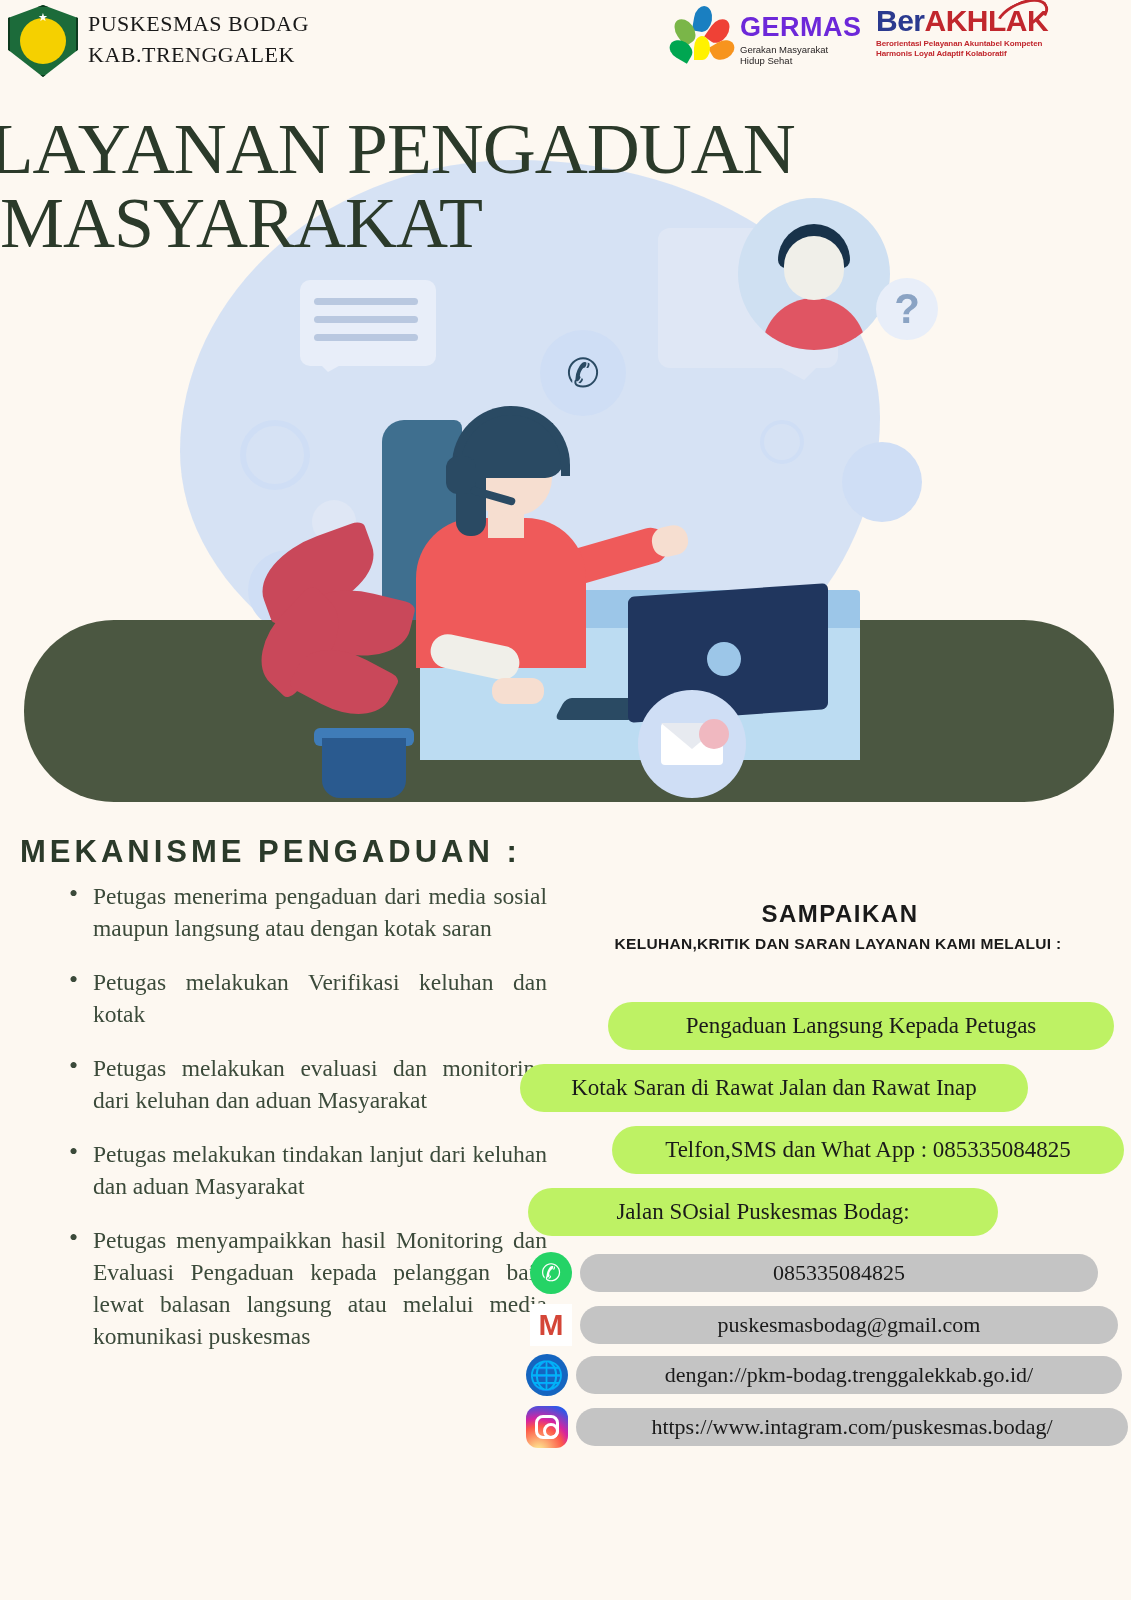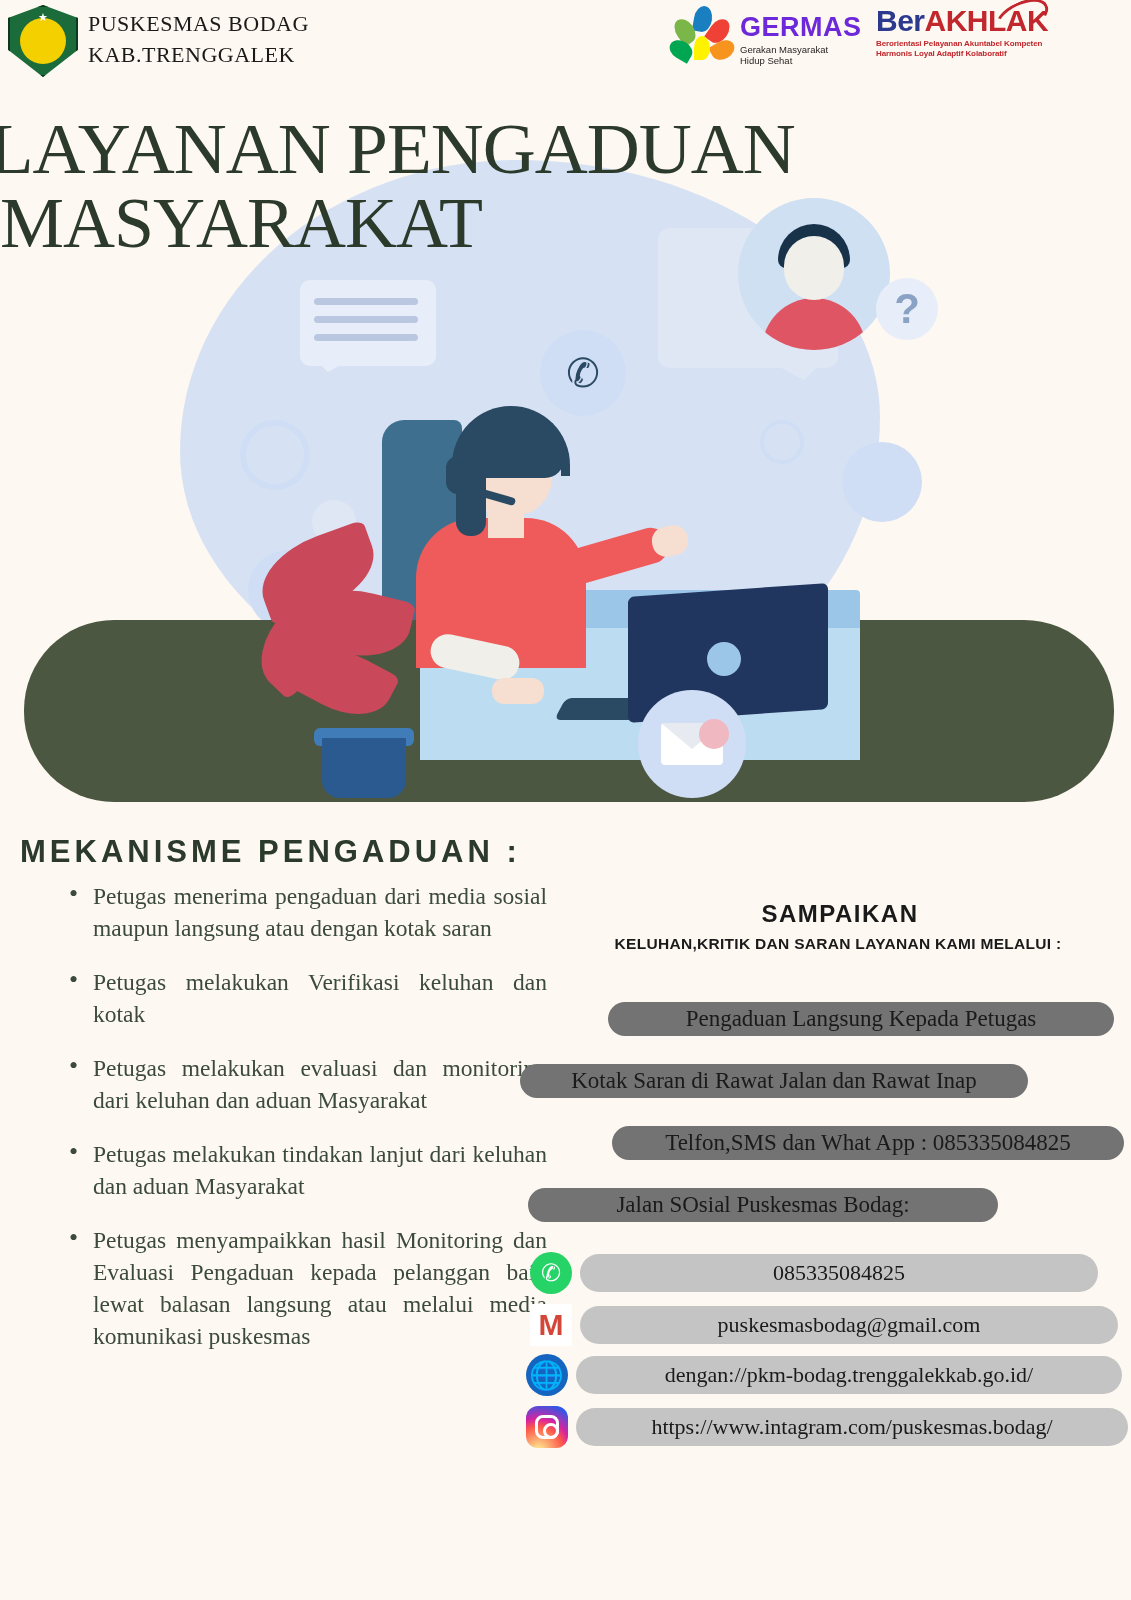--- a/index.html
+++ b/index.html
@@ -274,26 +274,26 @@
     font-weight: bold; font-size: 24px; letter-spacing: 1.5px; color: #1a1a1a;
   }
   .sampaikan-sub {
     position:absolute; left: 548px; top: 935px; width: 580px;
     text-align: center;
     font-family: "Liberation Sans", sans-serif;
     font-weight: bold; font-size: 15.5px; letter-spacing: .3px; color: #1a1a1a;
   }
   .pill {
     position:absolute;
-    background: #737373;
+    background: #bef264;
     border-radius: 40px;
     display:flex; align-items:center; justify-content:center;
     font-family: "Liberation Serif", serif;
     font-size: 23px; color: #1a1a1a;
-    height: 34px;
+    height: 48px;
   }
   .contact-row {
     position:absolute; display:flex; align-items:center;
   }
   .c-icon {
     width: 46px; height: 46px; flex: 0 0 46px;
     display:flex; align-items:center; justify-content:center;
     margin-right: 6px;
   }
   .c-pill {

